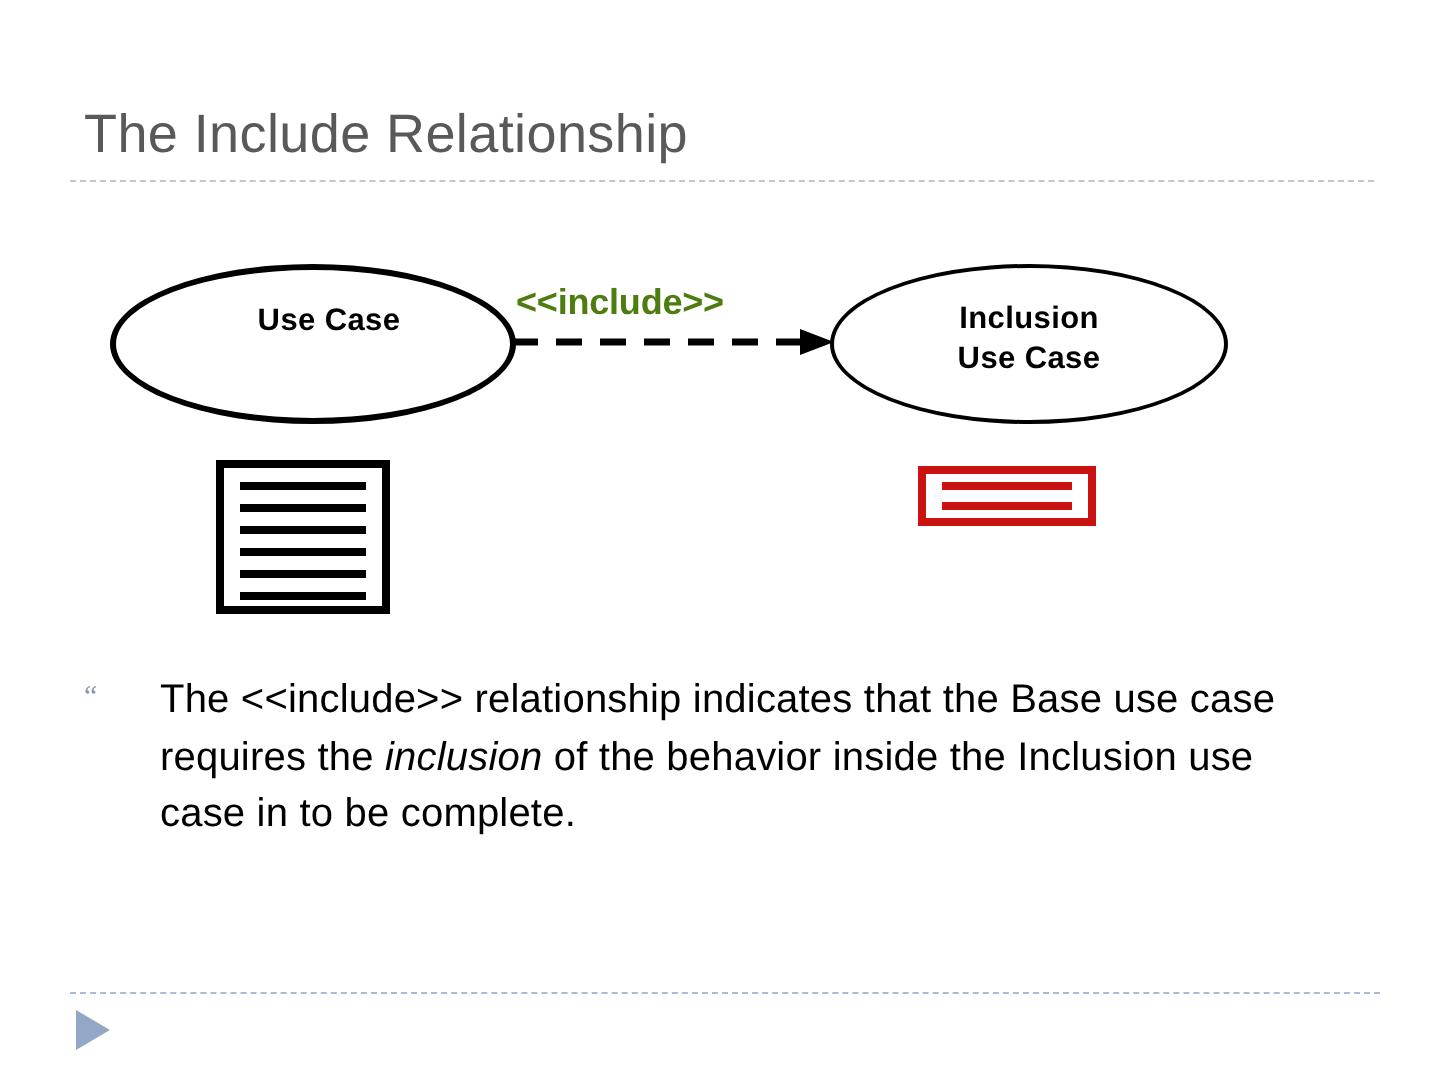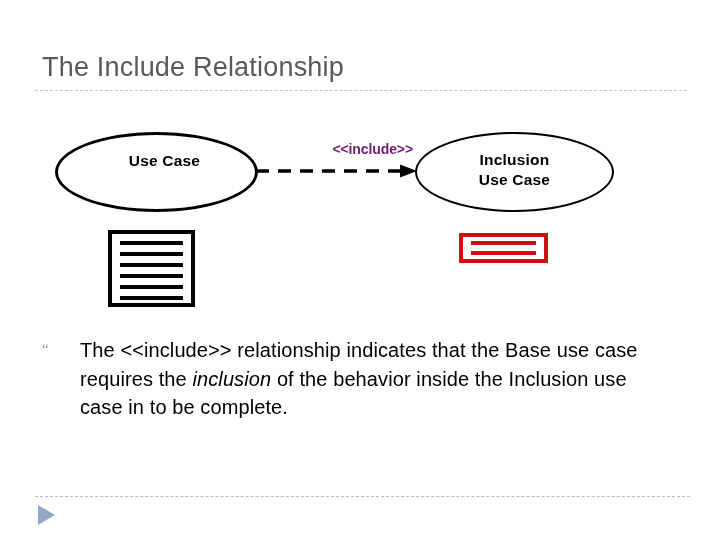--- a/index.html
+++ b/index.html
@@ -78,24 +78,24 @@
   #ellipse-inclusion .uc-label {
     top: 16px;
   }
 
   
   #include-label {
     position: absolute;
     left: 258px;
     top: 141px;
     width: 155px;
-    text-align: right;
-    font-size: 14px;
+    text-align: left;
+    font-size: 18px;
     font-weight: bold;
-    color: #701a75;
+    color: #4d7c0f;
     letter-spacing: -0.1px;
     white-space: nowrap;
   }
   #include-arrow {
     position: absolute;
     left: 252px;
     top: 158px;
     width: 170px;
     height: 26px;
   }

